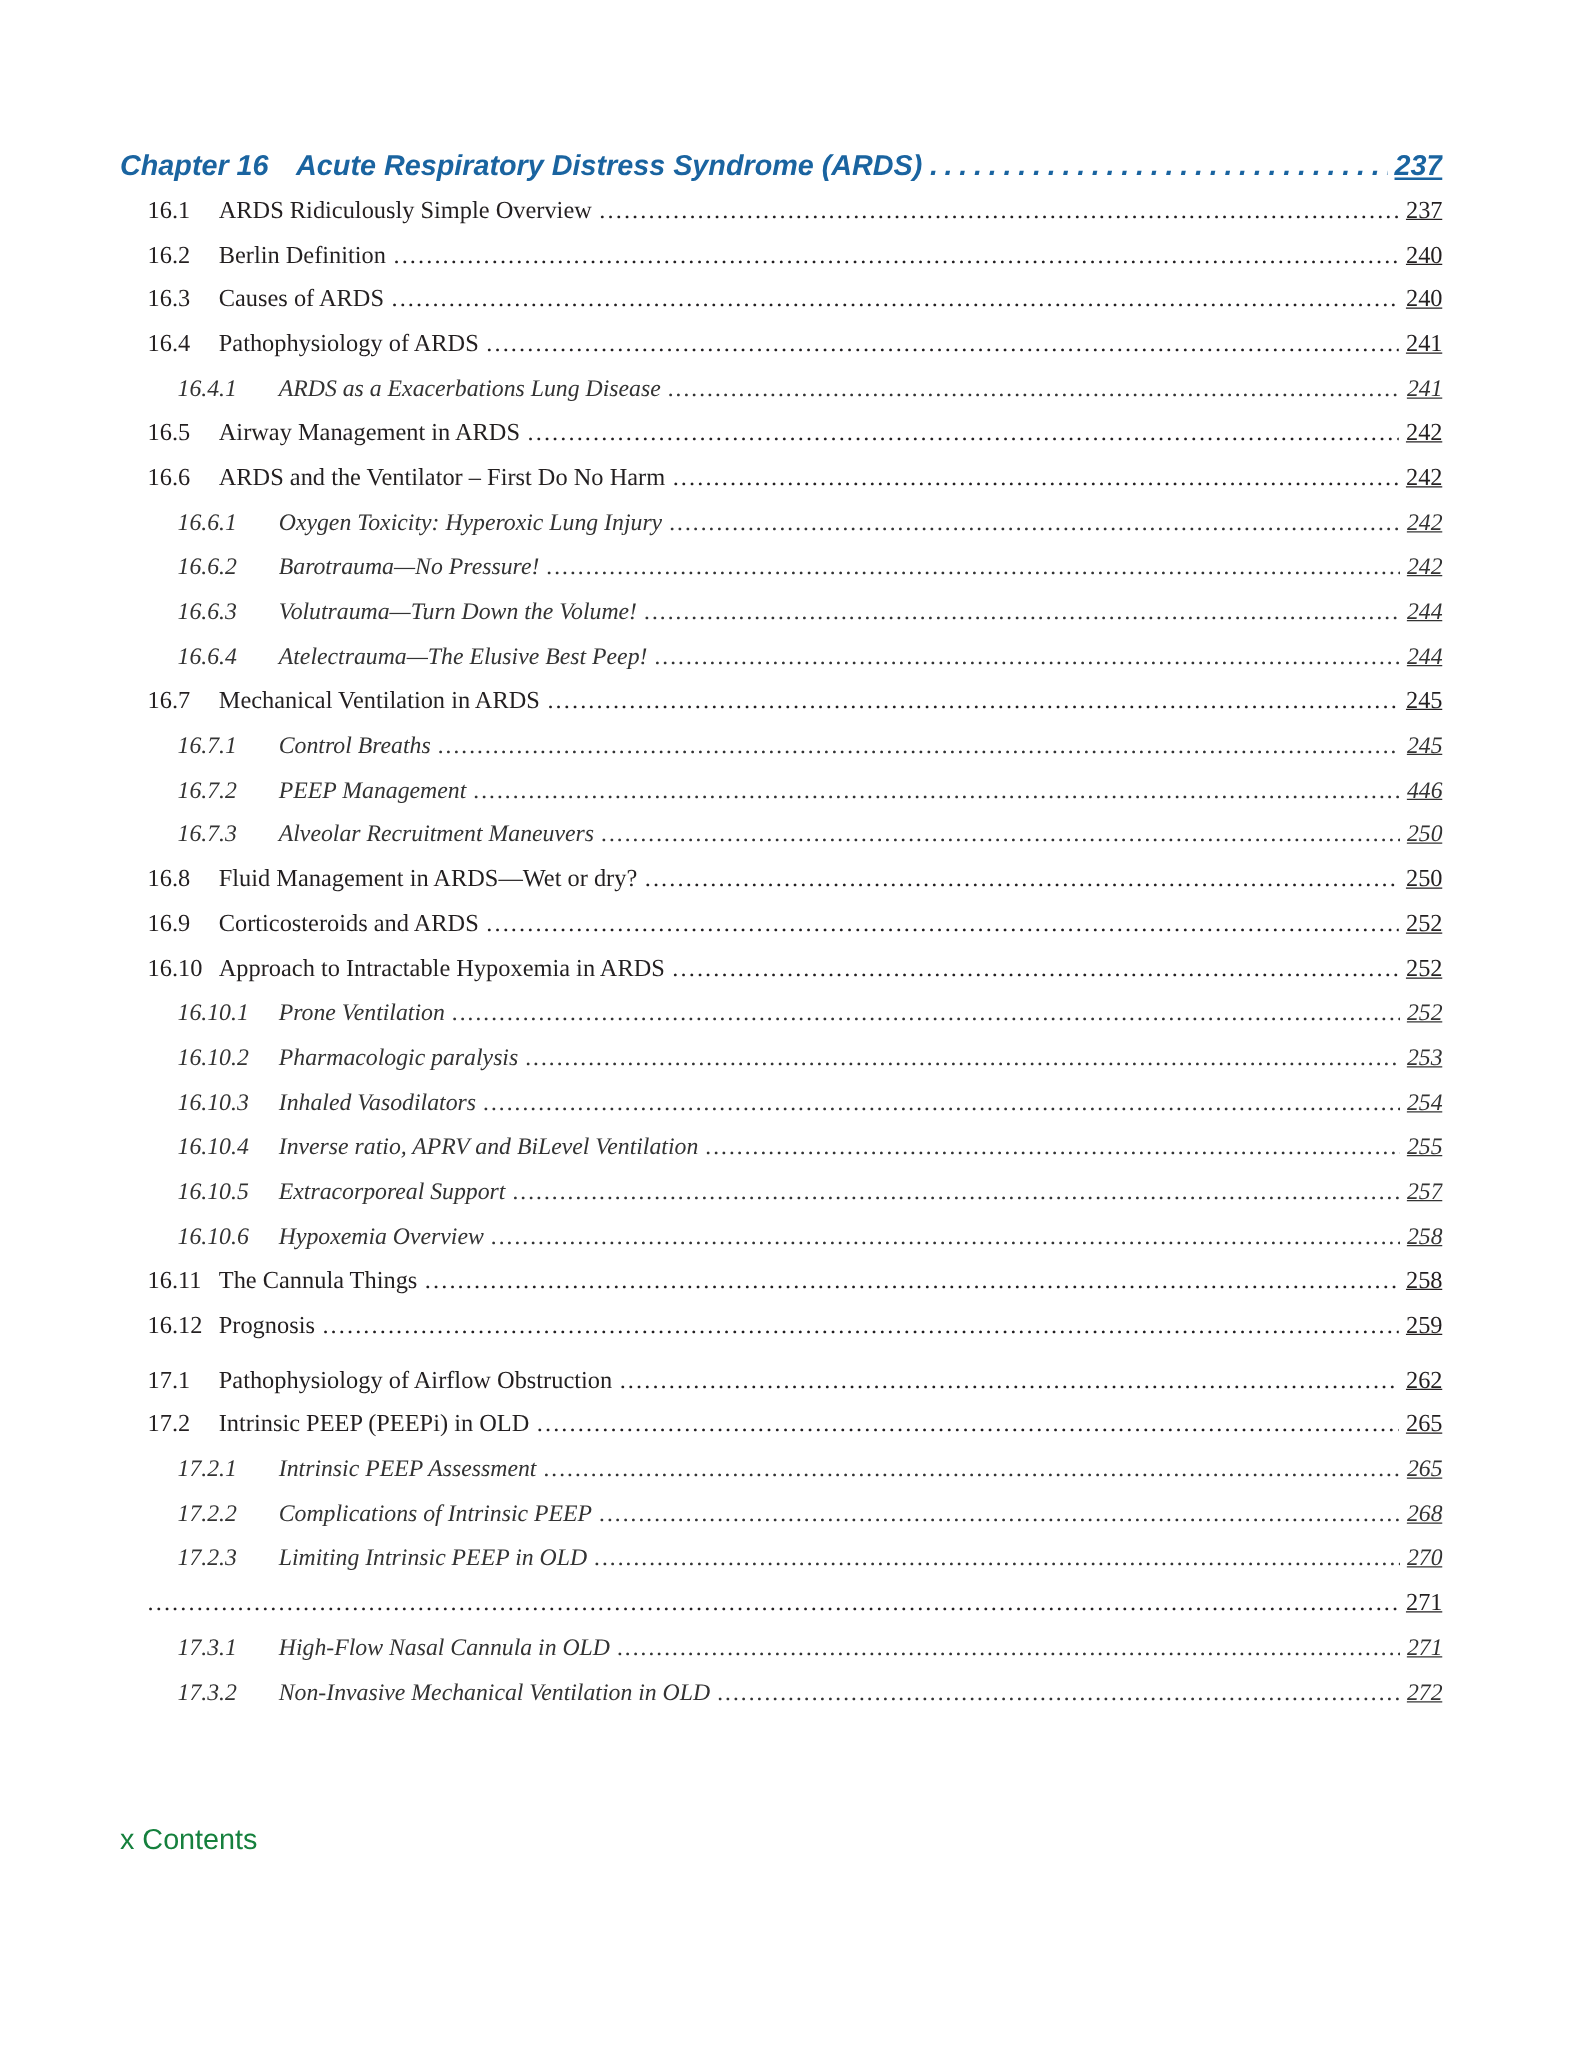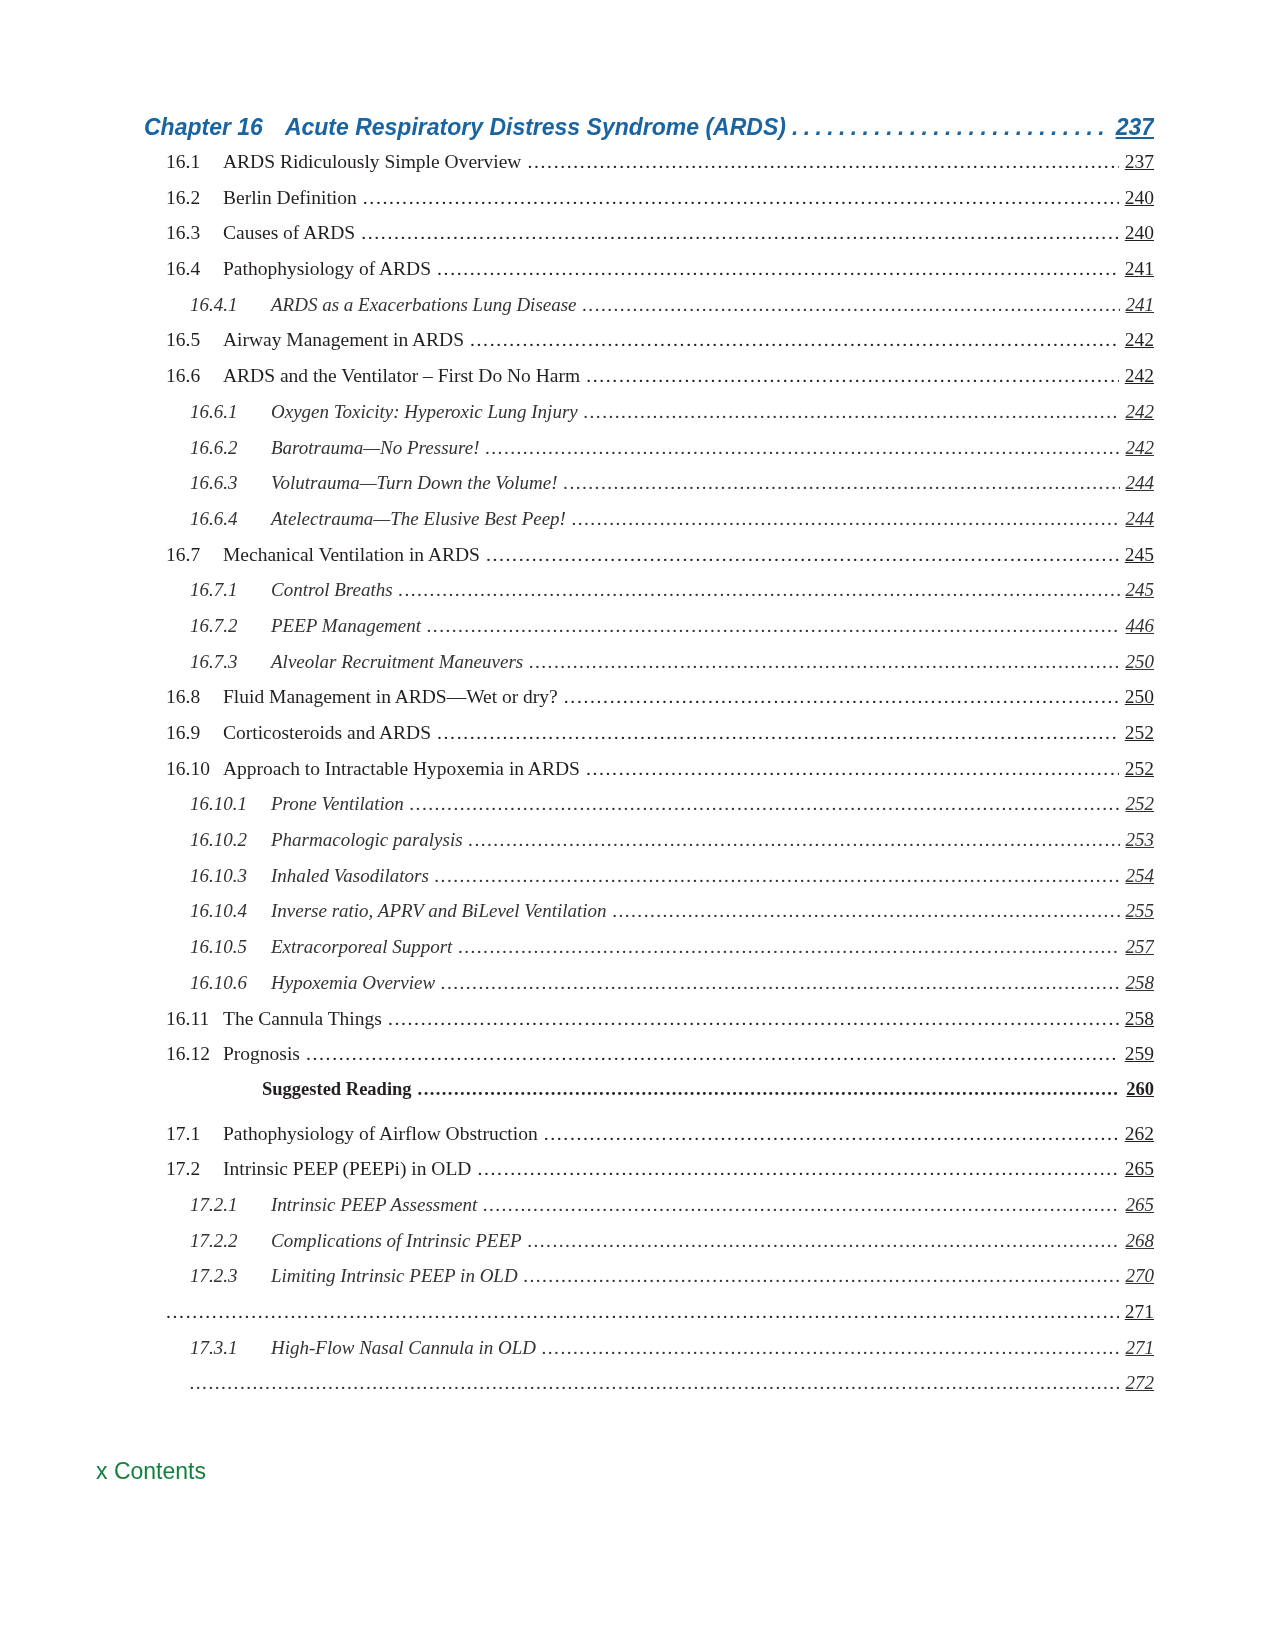--- a/index.html
+++ b/index.html
@@ -15,24 +15,23 @@
       color: #231f20;
     }
     .page {
       position: absolute;
       left: 96px;
       top: 114px;
       width: 1058px;
     }
     .row {
       display: flex;
-      align-items: flex-start;
+      align-items: center;
       white-space: nowrap;
       overflow: hidden;
-      margin-left: 48px;
     }
     .row .title {
       flex: 0 0 auto;
       padding-right: 6px;
     }
     .row .leader {
       flex: 1 1 auto;
       overflow: hidden;
       white-space: nowrap;
     }
@@ -232,25 +231,20 @@
     <div class="row l2">
       <span class="title"><span class="num">16.11</span><span>The Cannula Things</span></span>
       <span class="leader"></span>
       <span class="page-num">258</span>
     </div>
     <div class="row l2">
       <span class="title"><span class="num">16.12</span><span>Prognosis</span></span>
       <span class="leader"></span>
       <span class="page-num">259</span>
     </div>
-    <div class="row reading">
-      <span class="title"><span>Suggested Reading</span></span>
-      <span class="leader"></span>
-      <span class="page-num">260</span>
-    </div>
     <div class="gap"></div>
     <div class="row l2">
       <span class="title"><span class="num">17.1</span><span>Pathophysiology of Airflow Obstruction</span></span>
       <span class="leader"></span>
       <span class="page-num">262</span>
     </div>
     <div class="row l2">
       <span class="title"><span class="num">17.2</span><span>Intrinsic PEEP (PEEPi) in OLD</span></span>
       <span class="leader"></span>
       <span class="page-num">265</span>
@@ -273,18 +267,19 @@
     <div class="row l2">
       <span class="leader"></span>
       <span class="page-num">271</span>
     </div>
     <div class="row l3">
       <span class="title"><span class="num">17.3.1</span><span>High-Flow Nasal Cannula in OLD</span></span>
       <span class="leader"></span>
       <span class="page-num">271</span>
     </div>
     <div class="row l3">
+      <span class="title"><span class="num">17.3.2</span><span>Non-Invasive Mechanical Ventilation in OLD</span></span>
       <span class="leader"></span>
       <span class="page-num">272</span>
     </div>
   </div>
 
 <div class="footer">x Contents</div>
 
 </body></html>

